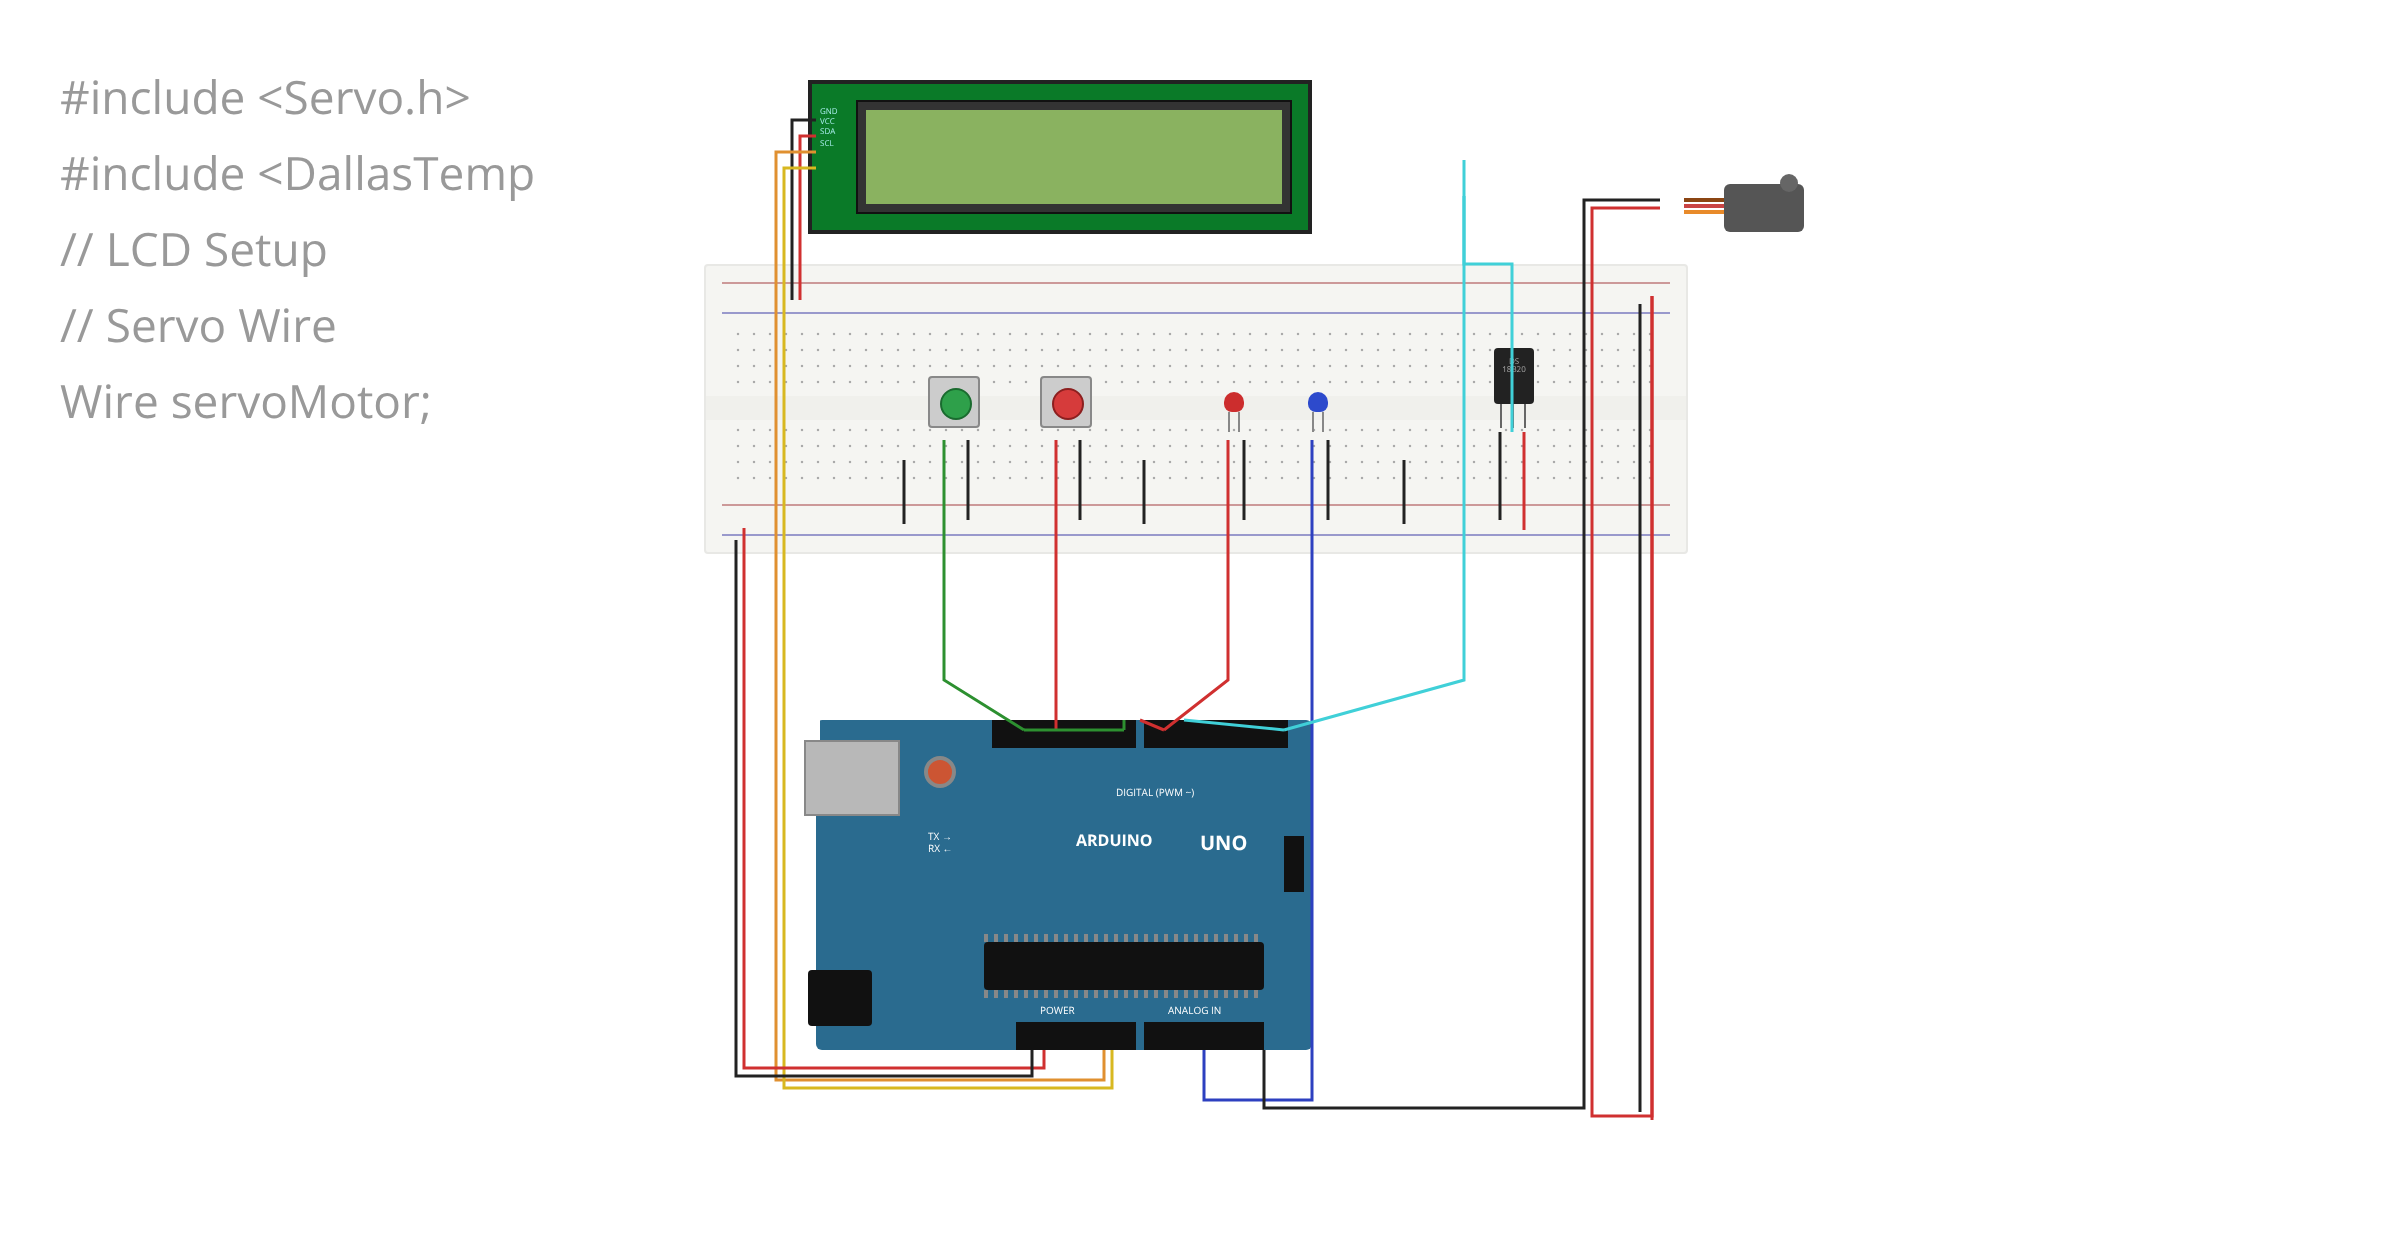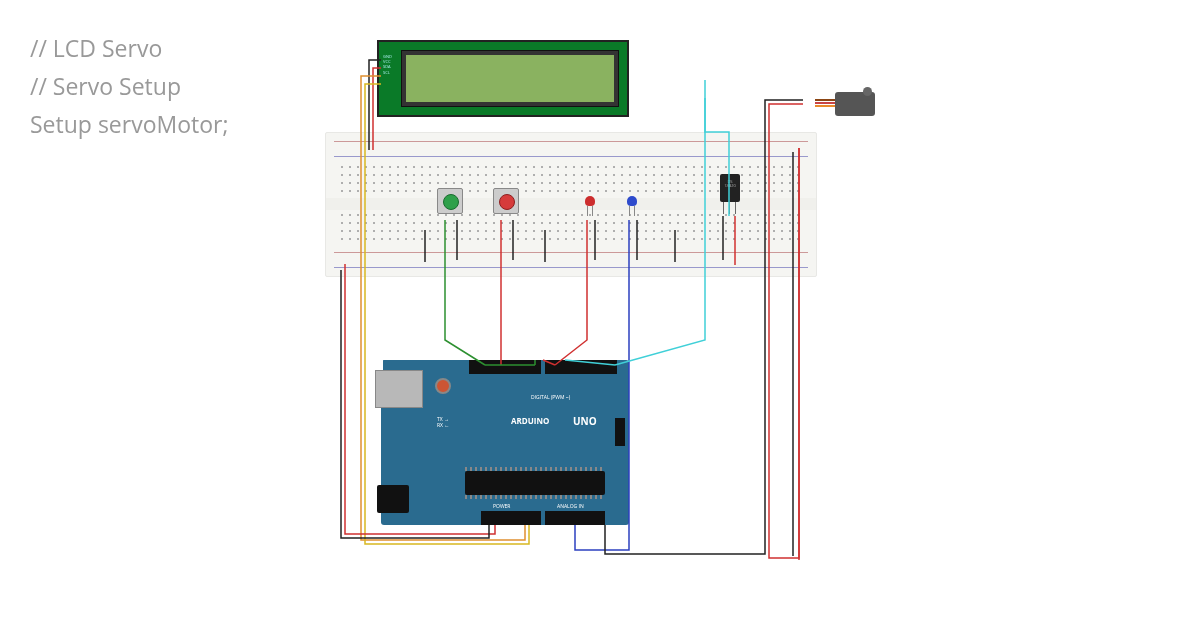--- a/index.html
+++ b/index.html
@@ -18,21 +18,21 @@
     top: 30px;
     color: #999;
     font-size: 23px;
     line-height: 1.65;
     font-weight: 400;
     z-index: 1;
   }
   .code-line { white-space: pre; }
   .circuit-area {
     position: absolute;
-    left: 325px;
+    left: 352px;
     top: 40px;
     width: 520px;
     height: 540px;
     z-index: 2;
   }
   
   .breadboard {
     position: absolute;
     left: 0;
     top: 92px;
@@ -289,25 +289,27 @@
   .w-green { stroke: #2d9030; }
   .w-blue { stroke: #2d40c0; }
   .w-yellow { stroke: #d8b820; }
   .w-orange { stroke: #e09030; }
   .w-cyan { stroke: #40d0d8; }
 </style>
 </head>
 <body>
 
 <div class="code-overlay">
+  <div class="code-line">#include &lt;Servo.h&gt;</div>
+  <div class="code-line">#include &lt;DallasTemp</div>
   <div class="code-line"></div>
-  <div class="code-line">// LCD Servo</div>
+  <div class="code-line">// LCD Setup</div>
   <div class="code-line"></div>
-  <div class="code-line">// Servo Setup</div>
-  <div class="code-line">Setup servoMotor;</div>
+  <div class="code-line">// Servo Wire</div>
+  <div class="code-line">Wire servoMotor;</div>
 </div>
 
 <div class="circuit-area">
 
   <div class="lcd">
     <div class="lcd-pins">
       <div>GND</div>
       <div>VCC</div>
       <div>SDA</div>
       <div>SCL</div>

